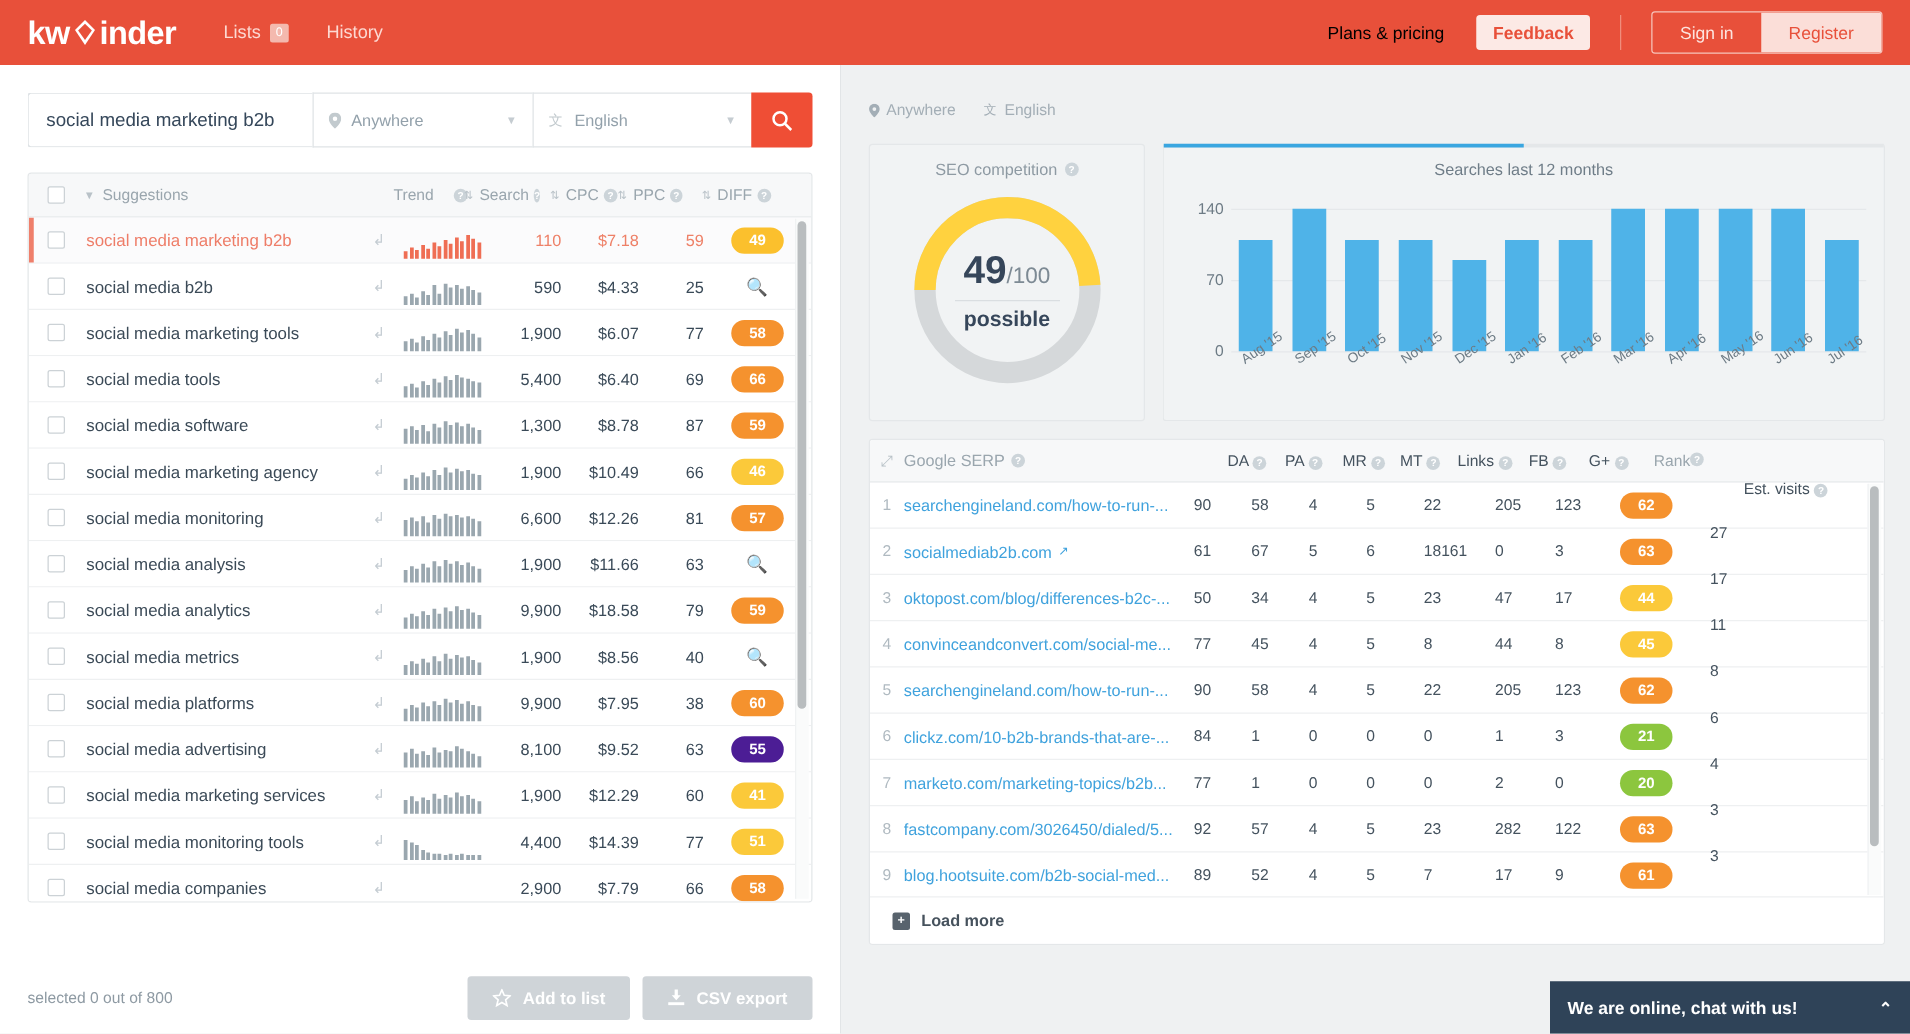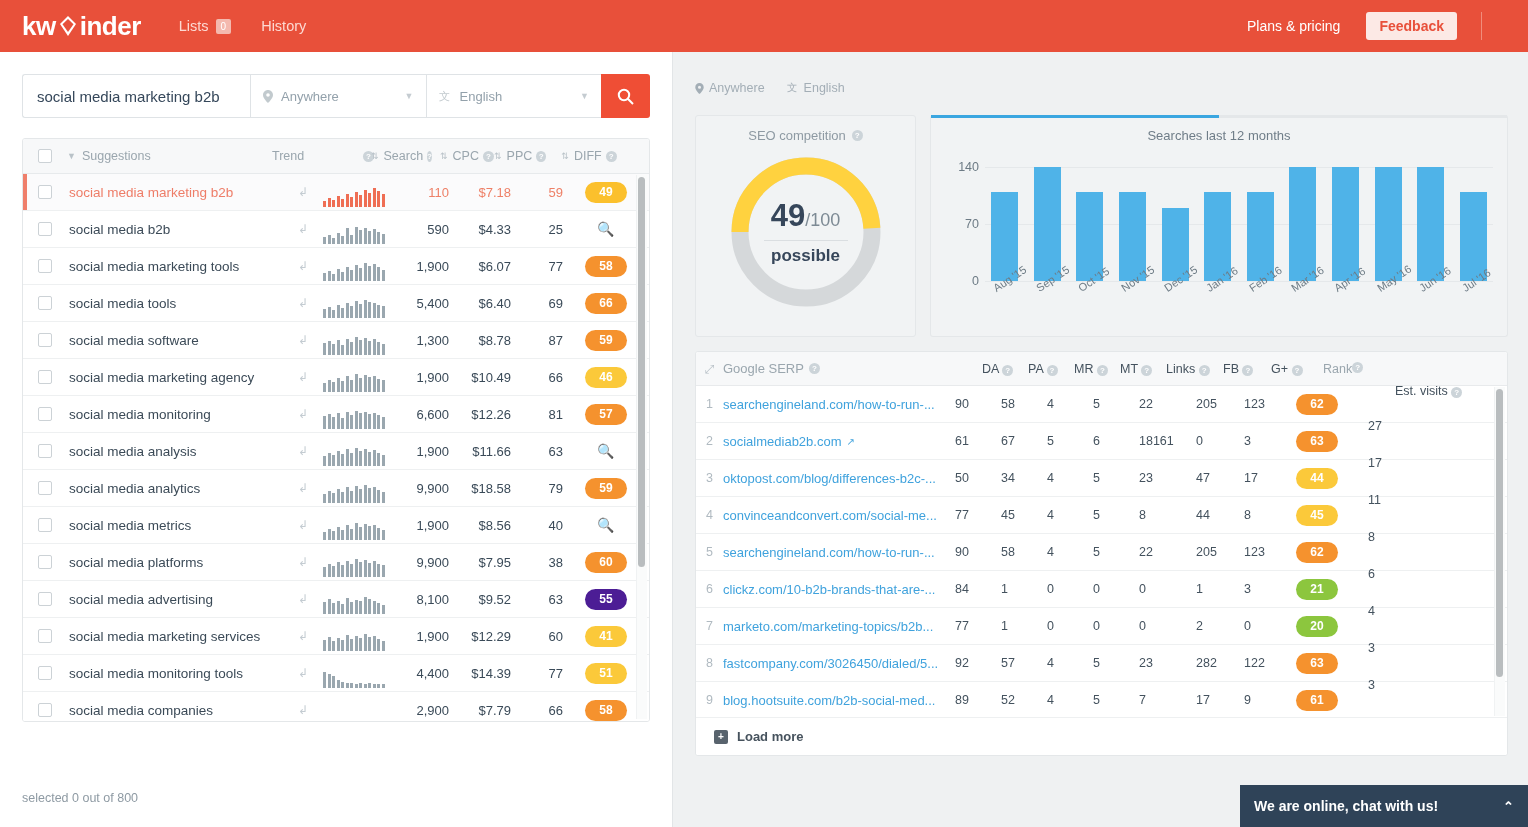--- a/index.html
+++ b/index.html
@@ -12,21 +12,21 @@
   }
 
   
   .topbar{ height:52px; background:#e8503a; display:flex; align-items:center; padding:0 22px; }
   .logo{ display:flex; align-items:center; color:#fff; font-weight:bold; font-size:26px; letter-spacing:-0.5px; margin-right:38px;}
   .logo .mark{ display:inline-block; width:22px; height:22px; margin:0 1px; position:relative; }
   .logo .mark svg{ display:block; }
   .navlink{ color:#fdd9d2; font-size:14.5px; margin-right:30px; display:flex; align-items:center; gap:7px; text-decoration:none; cursor:pointer;}
   .pillcount{ background:#f4b9ae; color:#fff; border-radius:2px; font-size:10px; padding:1px 5px; line-height:13px;}
   .topspacer{ flex:1 }
-  .plans{ color:#ffffff; font-size:14px; margin-right:26px; cursor:pointer;}
+  .plans{ color:#000000; font-size:14px; margin-right:26px; cursor:pointer;}
   .feedback{ background:#fce9e5; color:#e8503a; font-weight:bold; font-size:14px; padding:6px 13px; border-radius:3px; cursor:pointer;}
   .divider-v{ width:1px; height:28px; background:#f08d7c; margin:0 24px;}
   .authgroup{ display:flex; border:1px solid #f6c3ba; border-radius:3px; overflow:hidden;}
   .signin{ padding:8px 22px; color:#fde4df; font-size:14px; cursor:pointer;}
   .register{ padding:8px 22px; color:#e8503a; background:#fbded8; font-size:14px; cursor:pointer;}
 
   
   .main{ display:flex; height:775px; }
   .left{ width:673px; background:#fff; border-right:1px solid #e2e5e7; position:relative; }
   .right{ flex:1; background:#eff1f2; position:relative; padding:22px 20px 0 22px;}
@@ -68,21 +68,21 @@
   .spark i{ width:3px; background:#9aa7af; display:block;}
   .kwrow.sel .spark i{ background:#ef6e54;}
   .c-search{ width:58px; text-align:right; font-size:13px;}
   .c-cpc{ width:62px; text-align:right; font-size:13px;}
   .c-ppc{ width:52px; text-align:right; font-size:13px;}
   .c-diff{ width:86px; display:flex; justify-content:center;}
   .kwrow.sel .c-search,.kwrow.sel .c-cpc,.kwrow.sel .c-ppc{ color:#ee8067;}
   .hcell{ display:flex; align-items:center; gap:4px; }
   .h-check{ width:44px; display:flex; justify-content:center;}
   .h-kw{ flex:1; display:flex; align-items:center; gap:5px;}
-  .h-trend{ width:102px; justify-content:space-between;gap:16px;}
+  .h-trend{ width:102px; justify-content:flex-end;gap:16px;}
   .h-search{ width:58px; justify-content:flex-end;}
   .h-cpc{ width:62px; justify-content:flex-end;}
   .h-ppc{ width:52px; justify-content:flex-end;}
   .h-diff{ width:86px; justify-content:center;}
   .qmark{ display:inline-block; width:11px; height:11px; border-radius:50%; background:#ccd4d9; color:#fff;
           font-size:8px; line-height:11px; text-align:center; font-weight:bold;}
   .sortico{ color:#b9c2c8; font-size:9px; margin-right:1px;}
   .badge{ min-width:42px; height:21px; border-radius:11px; color:#fff; font-size:12px; font-weight:bold;
           display:flex; align-items:center; justify-content:center; padding:0 6px;}
   .magni{ color:#3d4b58; font-size:14px; cursor:pointer;}
@@ -172,20 +172,24 @@
     <span>Lists</span>
     <span class="pillcount">0</span>
   </div>
   <div class="navlink">
     <span>History</span>
   </div>
   <div class="topspacer"></div>
   <div class="plans">Plans &amp; pricing</div>
   <div class="feedback">Feedback</div>
   <div class="divider-v"></div>
+  <div class="authgroup">
+    <div class="signin">Sign in</div>
+    <div class="register">Register</div>
+  </div>
 </div>
 
 <div class="main">
 
   <div class="left">
 
     <div class="searchrow">
       <input class="kwinput" value="social media marketing b2b" style="">
       <div class="selbox">
         <svg width="10" height="13" viewBox="0 0 10 13">
@@ -696,20 +700,35 @@
             </div>
           </div>
         </div>
       <div class="vtrack">
         <div class="vscroll" style="top:2px;height:390px;right:2px;"></div>
       </div>
     </div>
 
     <div class="bottombar">
       <div class="selcount">selected 0 out of 800</div>
+      <div style="margin-left:auto;display:flex">
+        <button class="btn-grey">
+          <svg width="15" height="15" viewBox="0 0 16 16">
+              <path d="M8 1l2 4.6 5 .5-3.8 3.3 1.2 4.9L8 11.7 3.6 14.3l1.2-4.9L1 6.1l5-.5z" fill="none" stroke="#fff" stroke-width="1.4"></path>
+            </svg>
+          <span>Add to list</span>
+        </button>
+        <button class="btn-grey">
+          <svg width="14" height="14" viewBox="0 0 14 14">
+              <path d="M7 9.2L3.4 5.2h2.3V0.6h2.6v4.6h2.3z" fill="#fff"></path>
+              <rect x="0.6" y="10.8" width="12.8" height="2.3" fill="#fff"></rect>
+            </svg>
+          <span>CSV export</span>
+        </button>
+      </div>
     </div>
   </div>
 
   <div class="right">
     <div class="ovmeta">
       <span>
         <svg width="9" height="11" viewBox="0 0 10 13">
             <path d="M5 0C2.2 0 0 2.2 0 5c0 3.6 5 8 5 8s5-4.4 5-8c0-2.8-2.2-5-5-5zm0 6.8A1.8 1.8 0 1 1 5 3.2a1.8 1.8 0 0 1 0 3.6z" fill="#a3aeb6"></path>
           </svg>
         <span>Anywhere</span>

